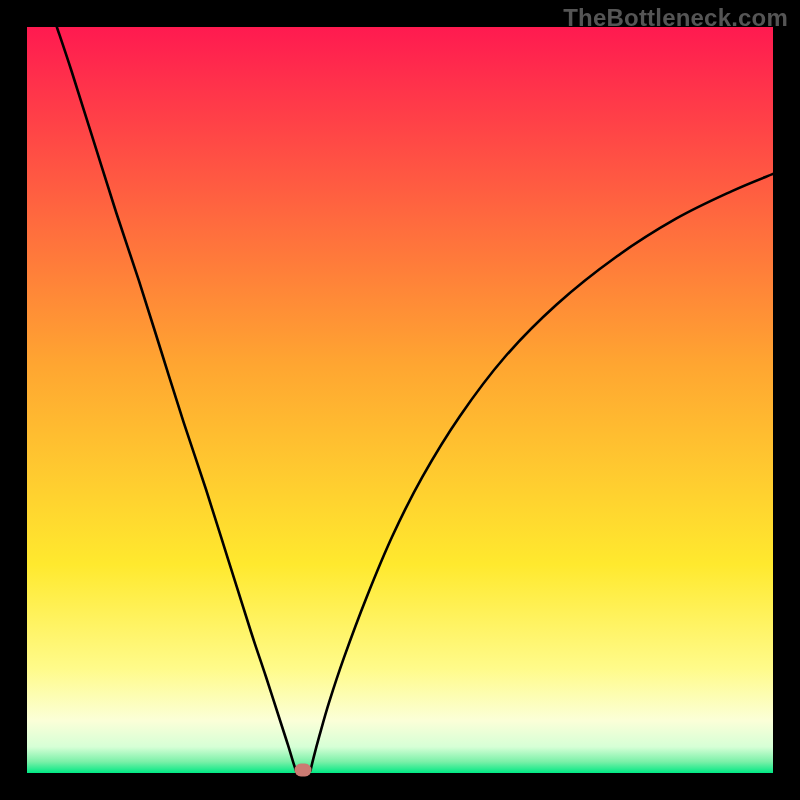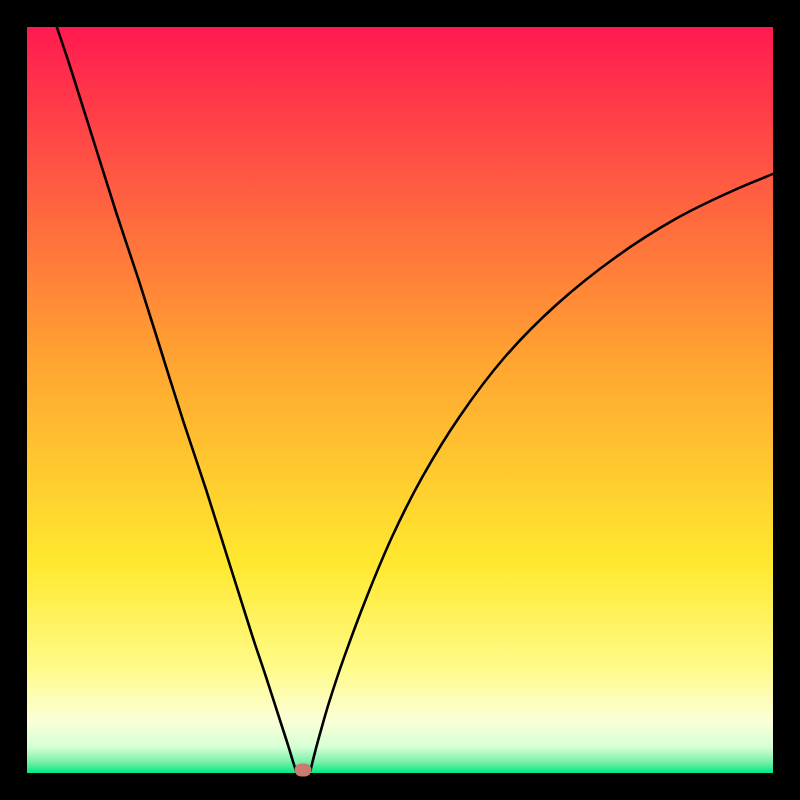--- a/index.html
+++ b/index.html
@@ -68,13 +68,14 @@
           </linearGradient>
       </defs>
       <rect x="0" y="0" width="746" height="746" fill="url(#bg-grad)"></rect>
     </svg>
     <svg class="curve" width="746" height="746" viewBox="0 0 746 746" preserveAspectRatio="none">
       <path id="curve-left" fill="none" stroke="#000" stroke-width="2.6" stroke-linecap="round" stroke-linejoin="round" d="M 29.84 0 C 32.32666666666667 7.460000000000007, 38.54333333333333 25.48833333333337, 44.76 44.76000000000004 C 50.97666666666667 64.03166666666671, 59.68 92.0066666666667, 67.14 115.63000000000002 C 74.6 139.25333333333336, 82.06 163.49833333333333, 89.52 186.5 C 96.97999999999999 209.50166666666667, 104.44 230.63833333333332, 111.89999999999999 253.64 C 119.35999999999999 276.64166666666665, 126.82 300.8866666666667, 134.28 324.51000000000005 C 141.74 348.1333333333334, 149.2 372.37833333333333, 156.66 395.38 C 164.12 418.38166666666666, 171.57999999999998 439.5183333333333, 179.04 462.52 C 186.5 485.52166666666665, 193.96 509.76666666666677, 201.42000000000002 533.3900000000001 C 208.88000000000002 557.0133333333334, 217.58333333333331 584.9883333333333, 223.79999999999998 604.26 C 230.01666666666665 623.5316666666666, 233.74666666666667 633.8513333333333, 238.72 649.02 C 243.69333333333333 664.1886666666667, 249.91000000000003 683.709, 253.64000000000001 695.2719999999999 C 257.37 706.8349999999999, 258.9863333333333 711.684, 261.09999999999997 718.398 C 263.21366666666665 725.1120000000001, 264.95433333333335 731.2043333333334, 266.322 735.556 C 267.68966666666665 739.9076666666667, 268.8086666666667 743.0160000000001, 269.306 744.508"></path>
       <path id="curve-right" fill="none" stroke="#000" stroke-width="2.6" stroke-linecap="round" stroke-linejoin="round" d="M 283.48 743.762 C 283.9773333333334 741.6483333333333, 284.972 736.9236666666667, 286.464 731.08 C 287.956 725.2363333333334, 289.821 718.025, 292.432 708.6999999999999 C 295.043 699.3749999999999, 298.027 688.185, 302.13 675.13 C 306.233 662.075, 310.83333333333337 647.7766666666666, 317.05 630.37 C 323.26666666666665 612.9633333333334, 331.34833333333336 590.9563333333334, 339.43 570.69 C 347.51166666666666 550.4236666666667, 356.21500000000003 528.914, 365.54 508.77199999999993 C 374.865 488.62999999999994, 384.19 469.7313333333333, 395.38 449.83799999999997 C 406.57 429.94466666666665, 419.0033333333333 409.30533333333335, 432.67999999999995 389.41200000000003 C 446.3566666666666 369.5186666666667, 461.27666666666664 349.12799999999993, 477.44 330.47799999999995 C 493.60333333333335 311.828, 511.01 294.29699999999997, 529.66 277.512 C 548.31 260.72700000000003, 569.4466666666667 244.06633333333338, 589.34 229.76800000000003 C 609.2333333333333 215.46966666666668, 629.7483333333333 202.66333333333336, 649.02 191.722 C 668.2916666666666 180.78066666666666, 688.8066666666666 171.57999999999998, 704.9699999999999 164.11999999999998 C 721.1333333333332 156.65999999999997, 739.1616666666666 149.82166666666663, 746 146.96199999999996"></path>
     </svg>
     <div class="marker" style="left: 276.02px; top: 742.643px;"></div>
   </div>
+  <div class="watermark">TheBottleneck.com</div>
 </div>
 
 </body></html>

